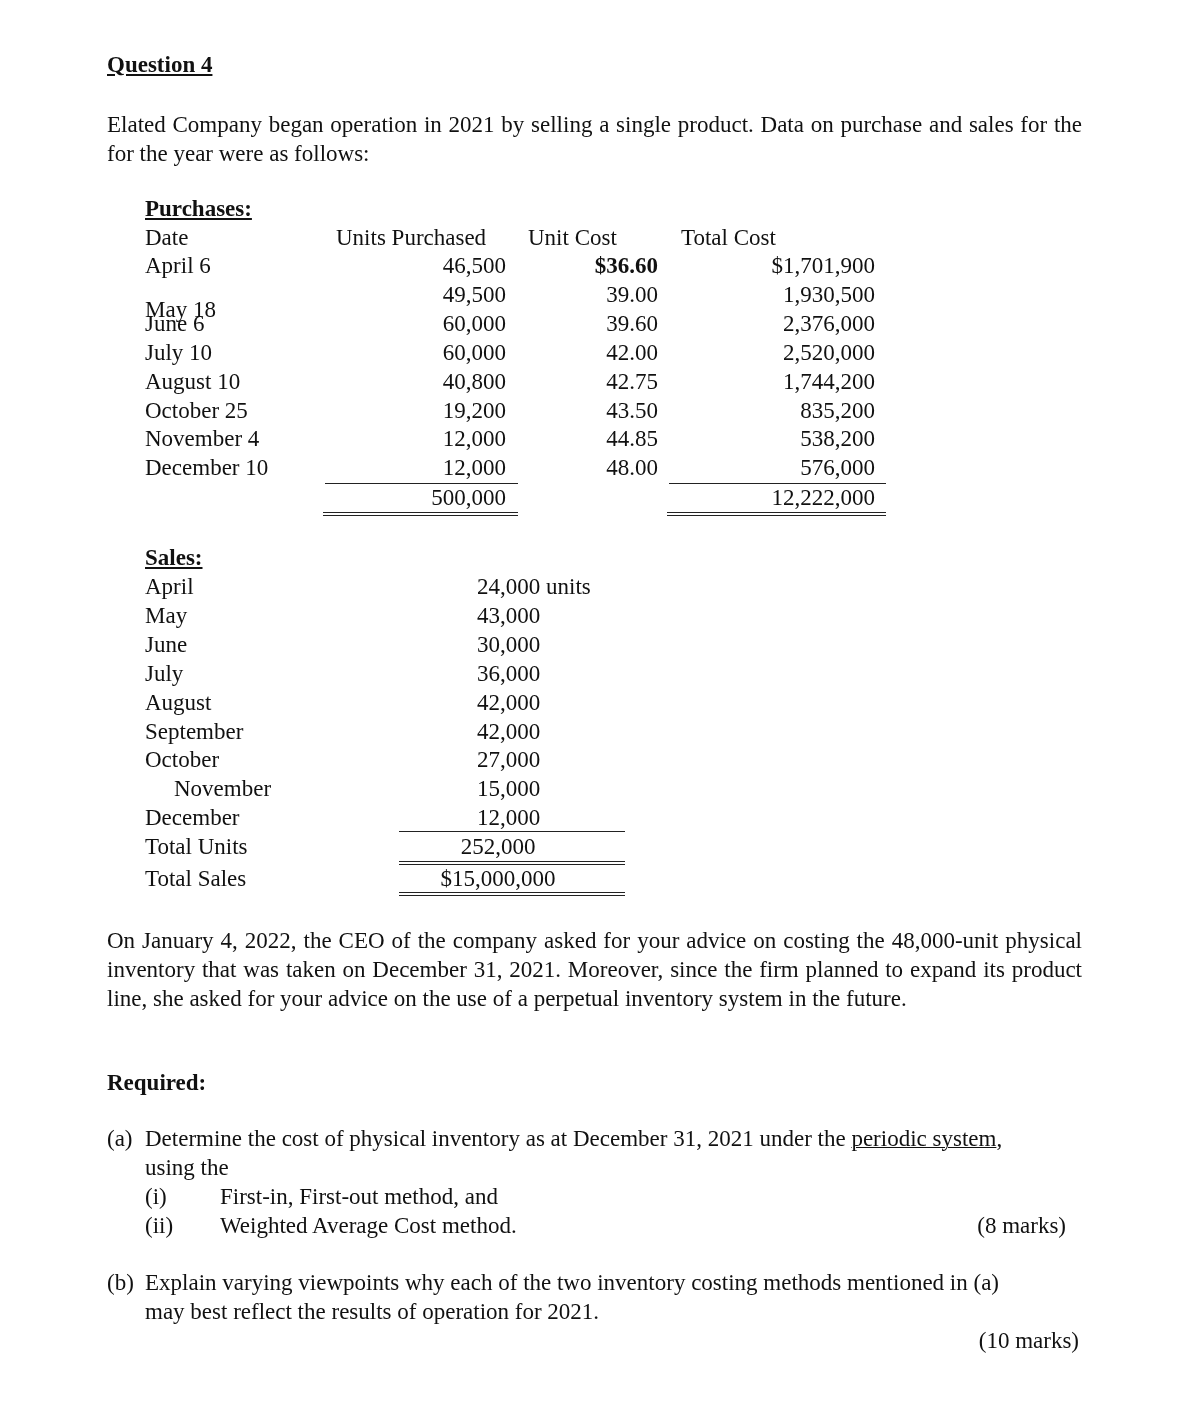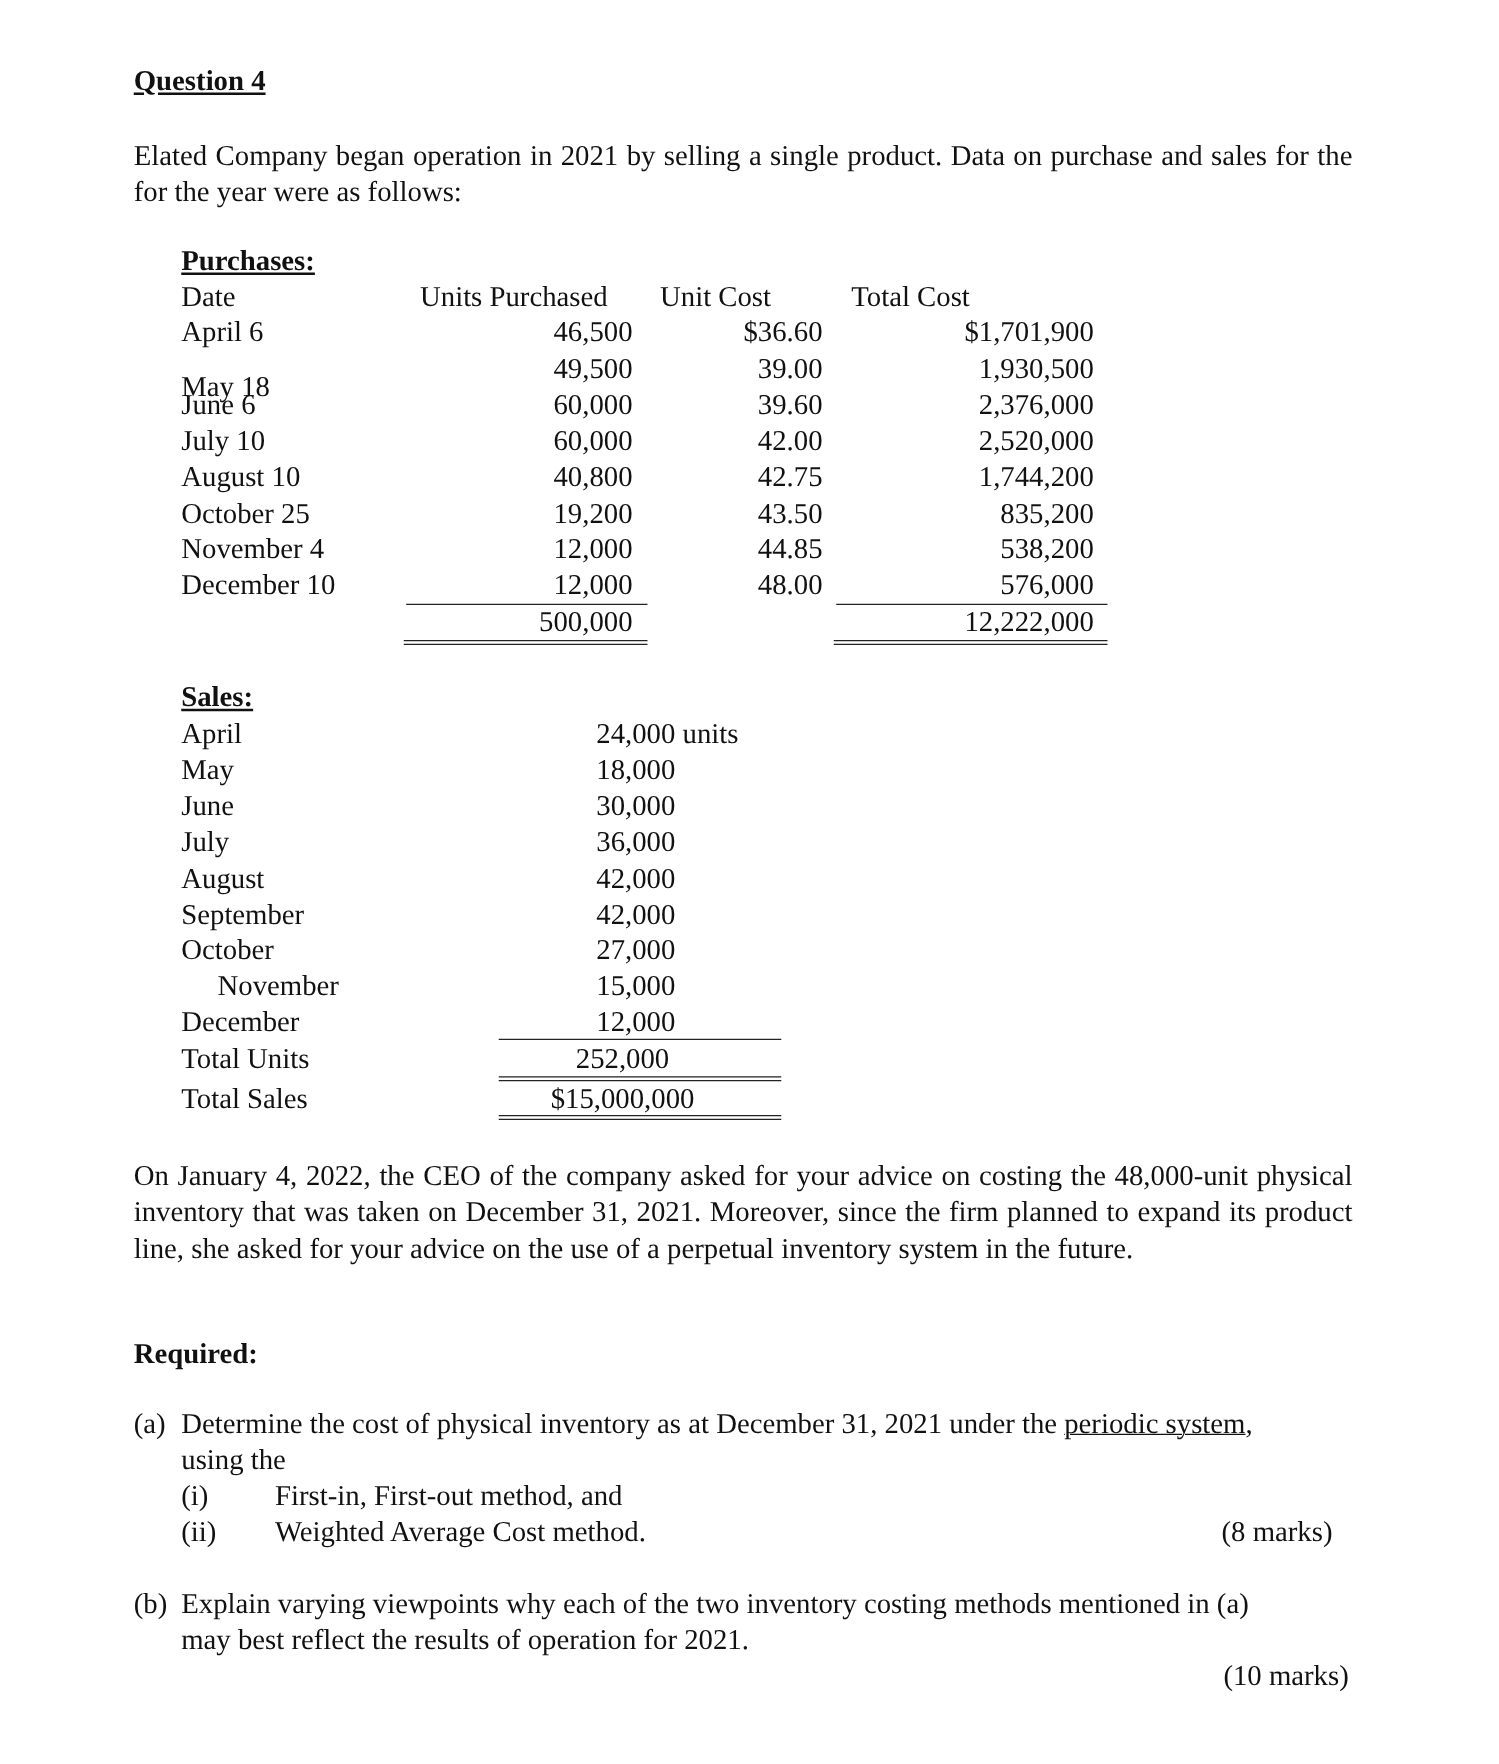--- a/index.html
+++ b/index.html
@@ -37,21 +37,21 @@
 
     <div class="abs" style="left:145px; top:225px;">Date</div>
     <div class="abs" style="left:336px; top:225px;">Units Purchased</div>
     <div class="abs" style="left:528px; top:225px;">Unit Cost</div>
     <div class="abs" style="left:681px; top:225px;">Total Cost</div>
 
     <div id="purchase-rows">
         <div>
           <div class="abs" style="left:145px; top:253px;">April 6</div>
           <div class="abs r" style="left:325px; width:181px; top:253px;">46,500</div>
-          <div class="abs r" style="left:520px; width:138px; top:253px;">$36.60</div>
+          <div class="abs r" style="left:520px; width:138px; top:253px;font-weight:bold;">$36.60</div>
           <div class="abs r" style="left:669px; width:206px; top:253px;">$1,701,900</div>
         </div>
         <div>
           <div class="abs" style="left:145px; top:297px;">May 18</div>
           <div class="abs r" style="left:325px; width:181px; top:281.9px;">49,500</div>
           <div class="abs r" style="left:520px; width:138px; top:281.9px;">39.00</div>
           <div class="abs r" style="left:669px; width:206px; top:281.9px;">1,930,500</div>
         </div>
         <div>
           <div class="abs" style="left:145px; top:310.8px;">June 6</div>
@@ -103,21 +103,21 @@
 
   <div style="position:absolute; left:0; top:0;">
     <div class="abs sec-head" style="left:145px; top:545px;">Sales:</div>
     <div id="sales-rows">
         <div>
           <div class="abs" style="left:145px; top:574px;">April</div>
           <div class="abs" style="left:477px; top:574px;">24,000 units</div>
         </div>
         <div>
           <div class="abs" style="left:145px; top:602.9px;">May</div>
-          <div class="abs" style="left:477px; top:602.9px;">18,000</div>
+          <div class="abs" style="left:477px; top:602.9px;">43,000</div>
         </div>
         <div>
           <div class="abs" style="left:145px; top:631.8px;">June</div>
           <div class="abs" style="left:477px; top:631.8px;">30,000</div>
         </div>
         <div>
           <div class="abs" style="left:145px; top:660.7px;">July</div>
           <div class="abs" style="left:477px; top:660.7px;">36,000</div>
         </div>
         <div>

